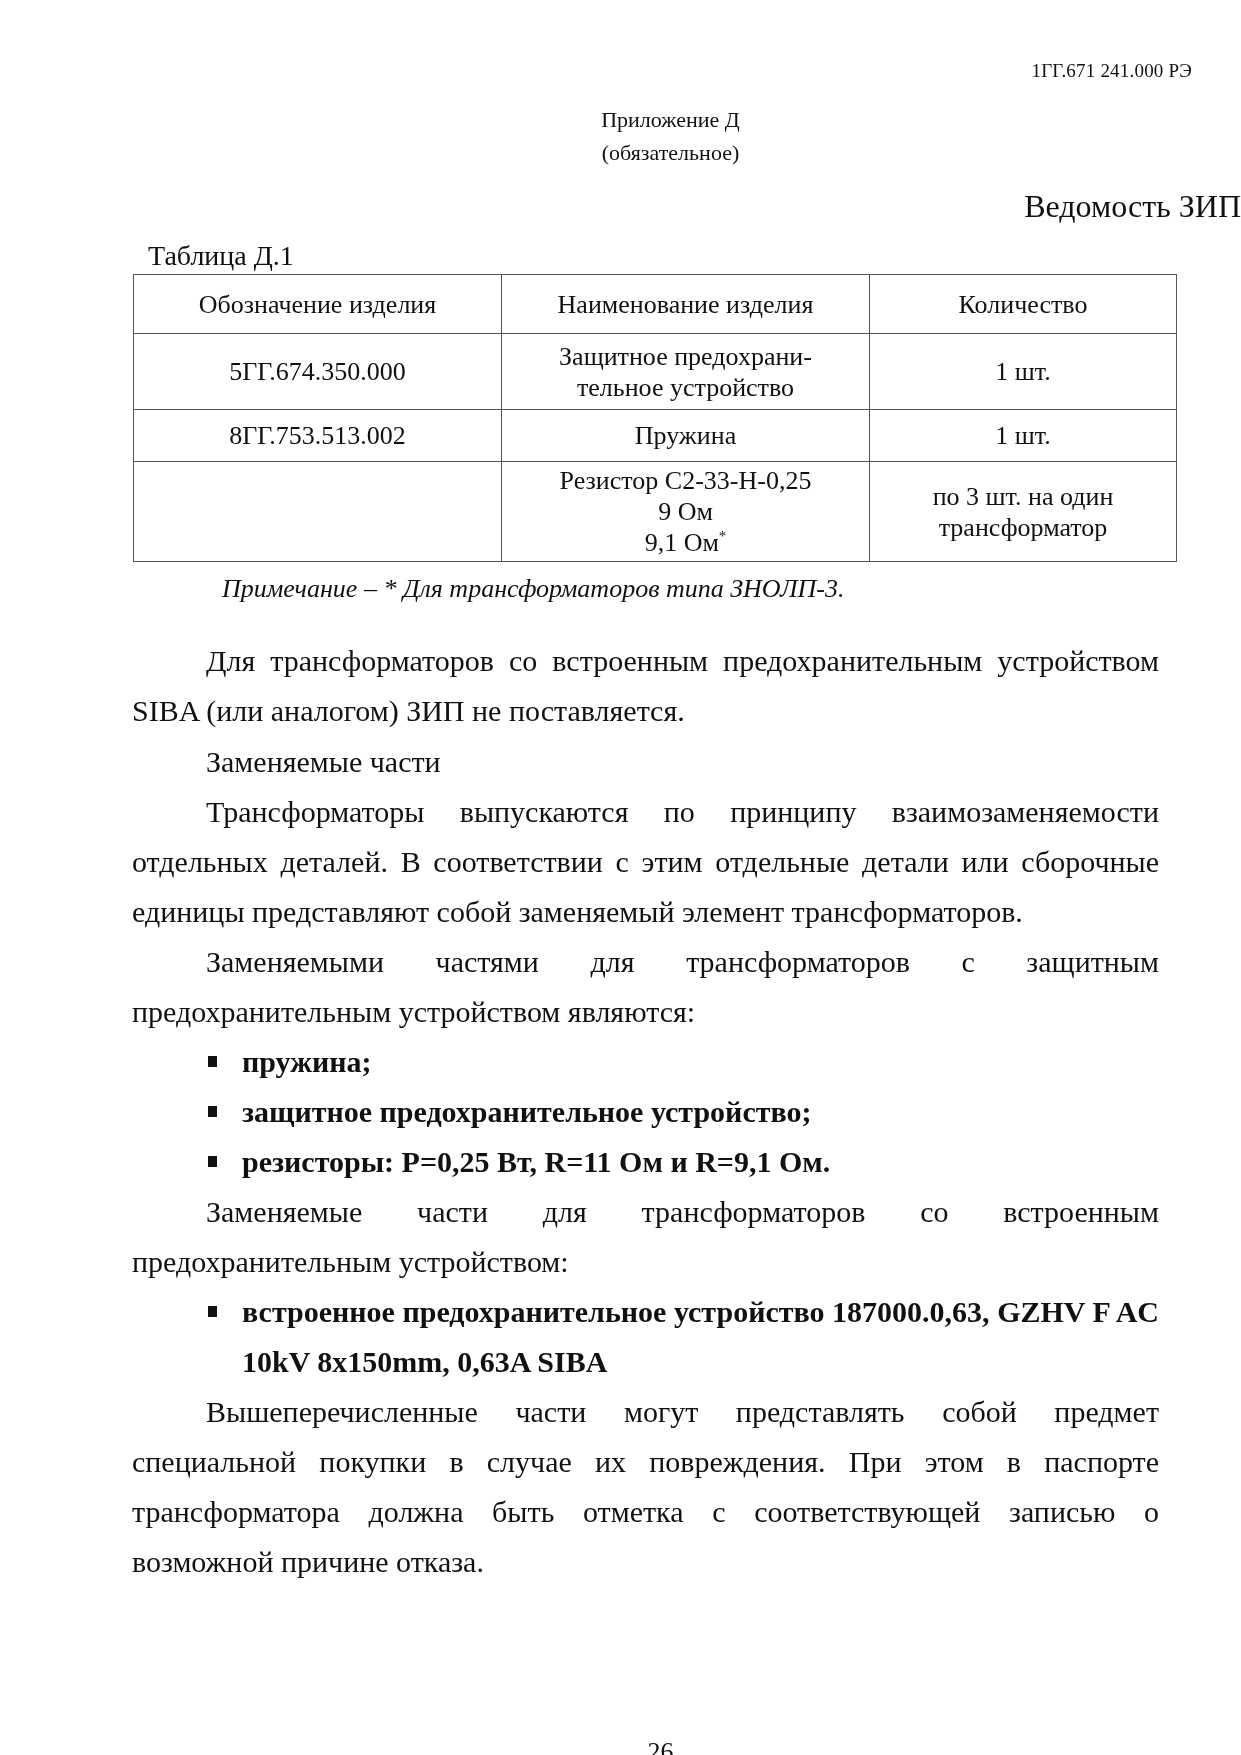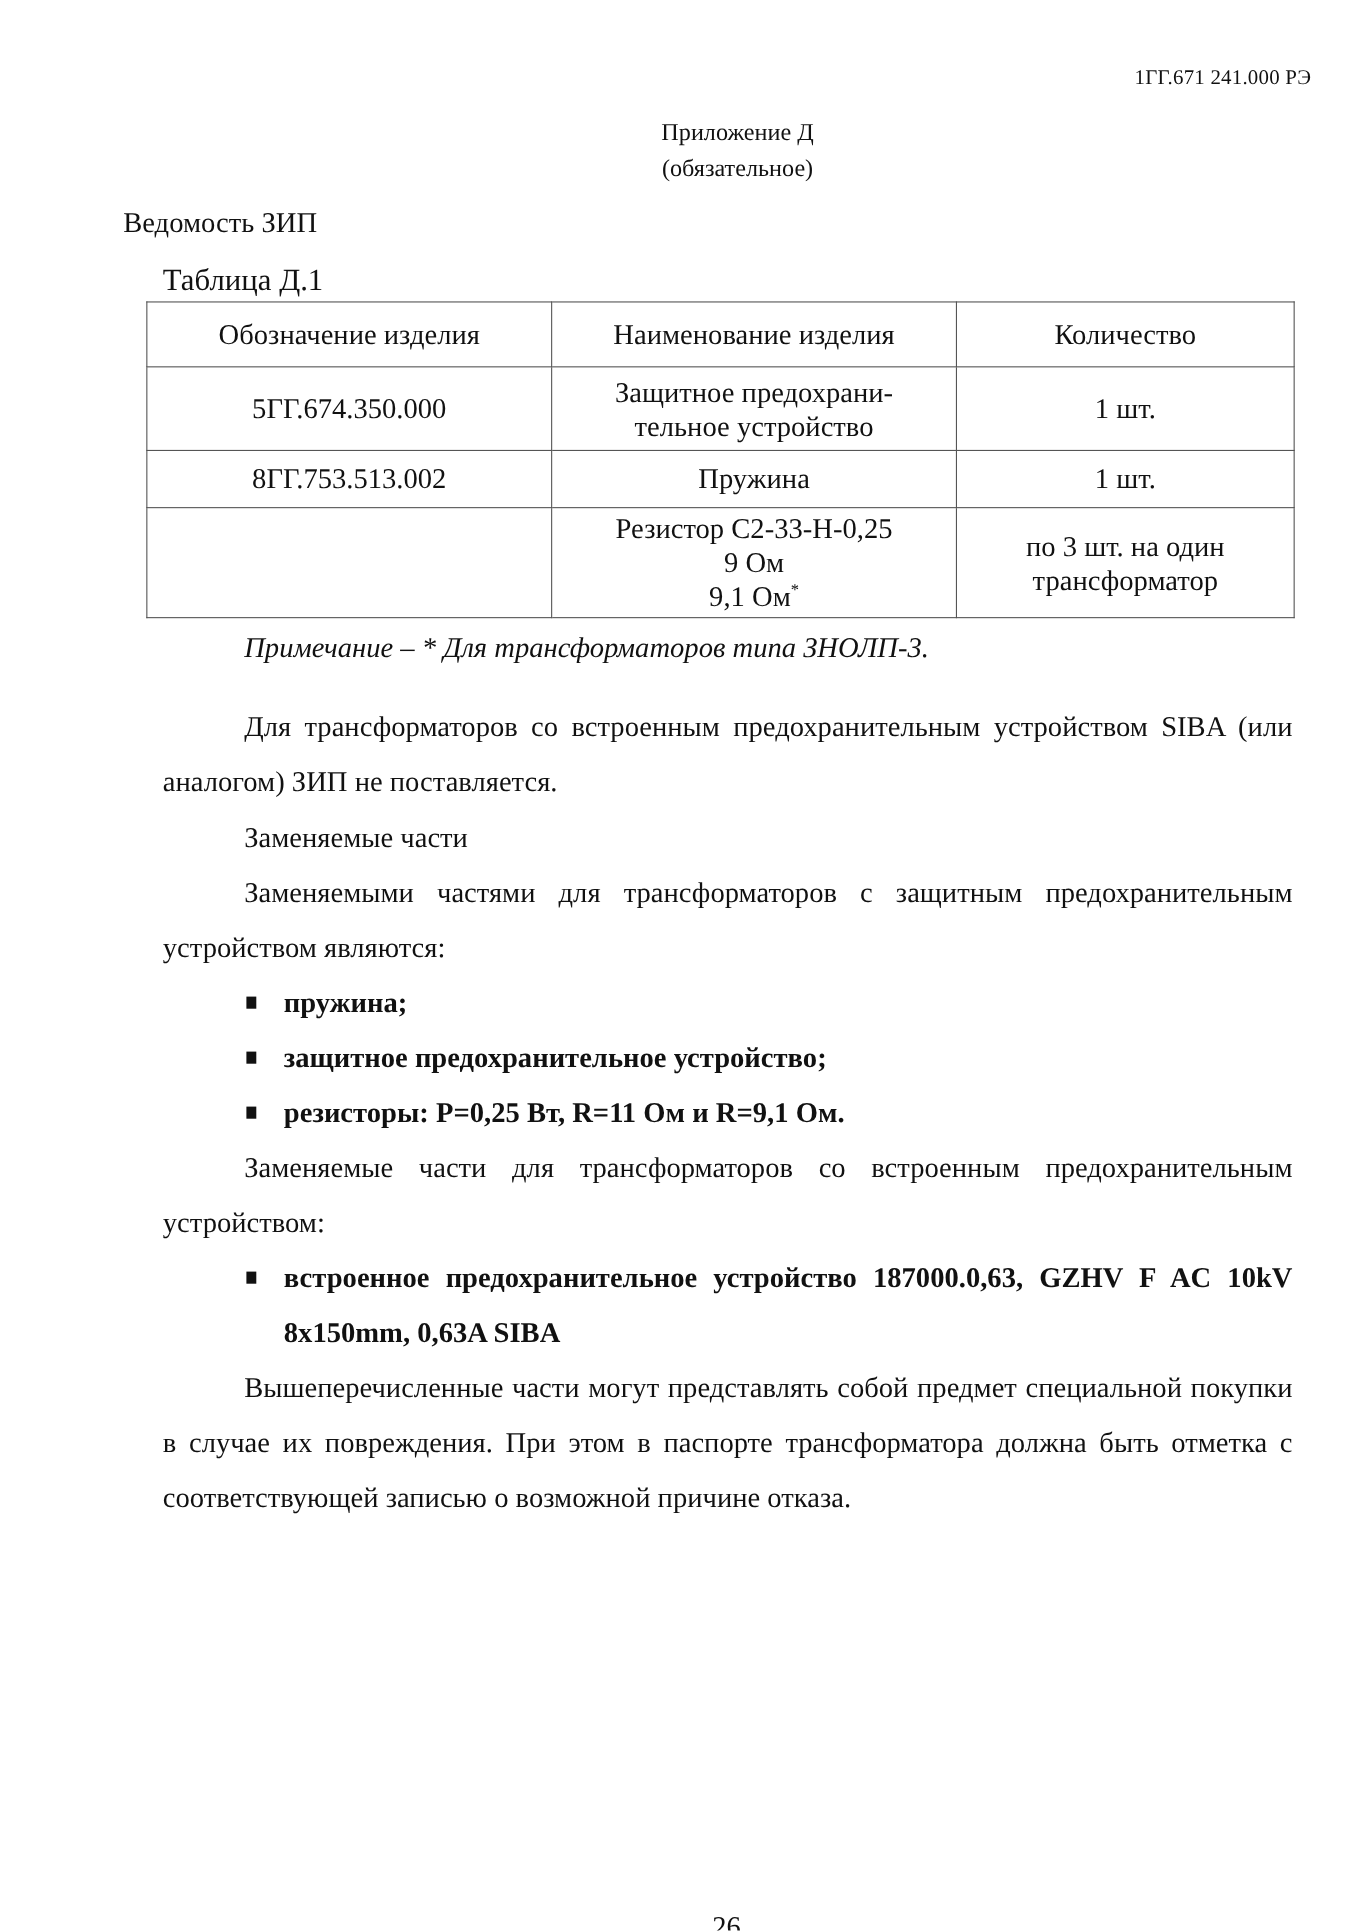--- a/index.html
+++ b/index.html
@@ -31,22 +31,22 @@
       font-size: 22px;
       line-height: 33px;
       padding-left: 100px;
       box-sizing: border-box;
     }
     .list-title {
       position: absolute;
       top: 188px;
       left: 0;
       width: 100%;
-      text-align: left;
-      font-size: 26px;
+      text-align: right;
+      font-size: 32px;
       padding-left: 112px;
       box-sizing: border-box;
     }
     .table-caption {
       position: absolute;
       top: 240px;
       left: 148px;
       font-size: 28px;
     }
     table.zip-table {
@@ -70,23 +70,23 @@
     .col-1 { width: 347px; }
     .col-2 { width: 347px; }
     .row-h1 { height: 76px; }
     .row-h2 { height: 52px; }
     .row-h3 { height: 100px; }
     .cell-lines span { display: block; }
     sup { font-size: 15px; vertical-align: super; line-height: 0; }
 
     .content {
       position: absolute;
-      left: 148px;
+      left: 132px;
       width: 1027px;
-      font-size: 26px;
+      font-size: 30px;
     }
     .p {
       margin: 0;
       line-height: 50px;
       text-align: justify;
       text-indent: 74px;
     }
     .note { position: absolute; top: 574px; left: 222px; font-size: 26px; font-style: italic; }
     .bullets {
       list-style: none;
@@ -174,20 +174,21 @@
       </td>
     </tr>
   </tbody>
 </table>
 
 <div class="note">Примечание – * Для трансформаторов типа ЗНОЛП-3.</div>
 
 <div class="content" style="top: 636px;">
   <p class="p">Для трансформаторов со встроенным предохранительным устройством SIBA (или аналогом) ЗИП не поставляется.</p>
   <p class="p" style="margin-top:1px;">Заменяемые части</p>
+  <p class="p">Трансформаторы выпускаются по принципу взаимозаменяемости отдельных деталей. В соответствии с этим отдельные детали или сборочные единицы представляют собой заменяемый элемент трансформаторов.</p>
   <p class="p">Заменяемыми частями для трансформаторов с защитным предохранительным устройством являются:</p>
   <ul class="bullets">
     <li>
       <span class="bullet-icon"></span>
       <span>пружина;</span>
     </li>
     <li>
       <span class="bullet-icon"></span>
       <span>защитное предохранительное устройство;</span>
     </li>

